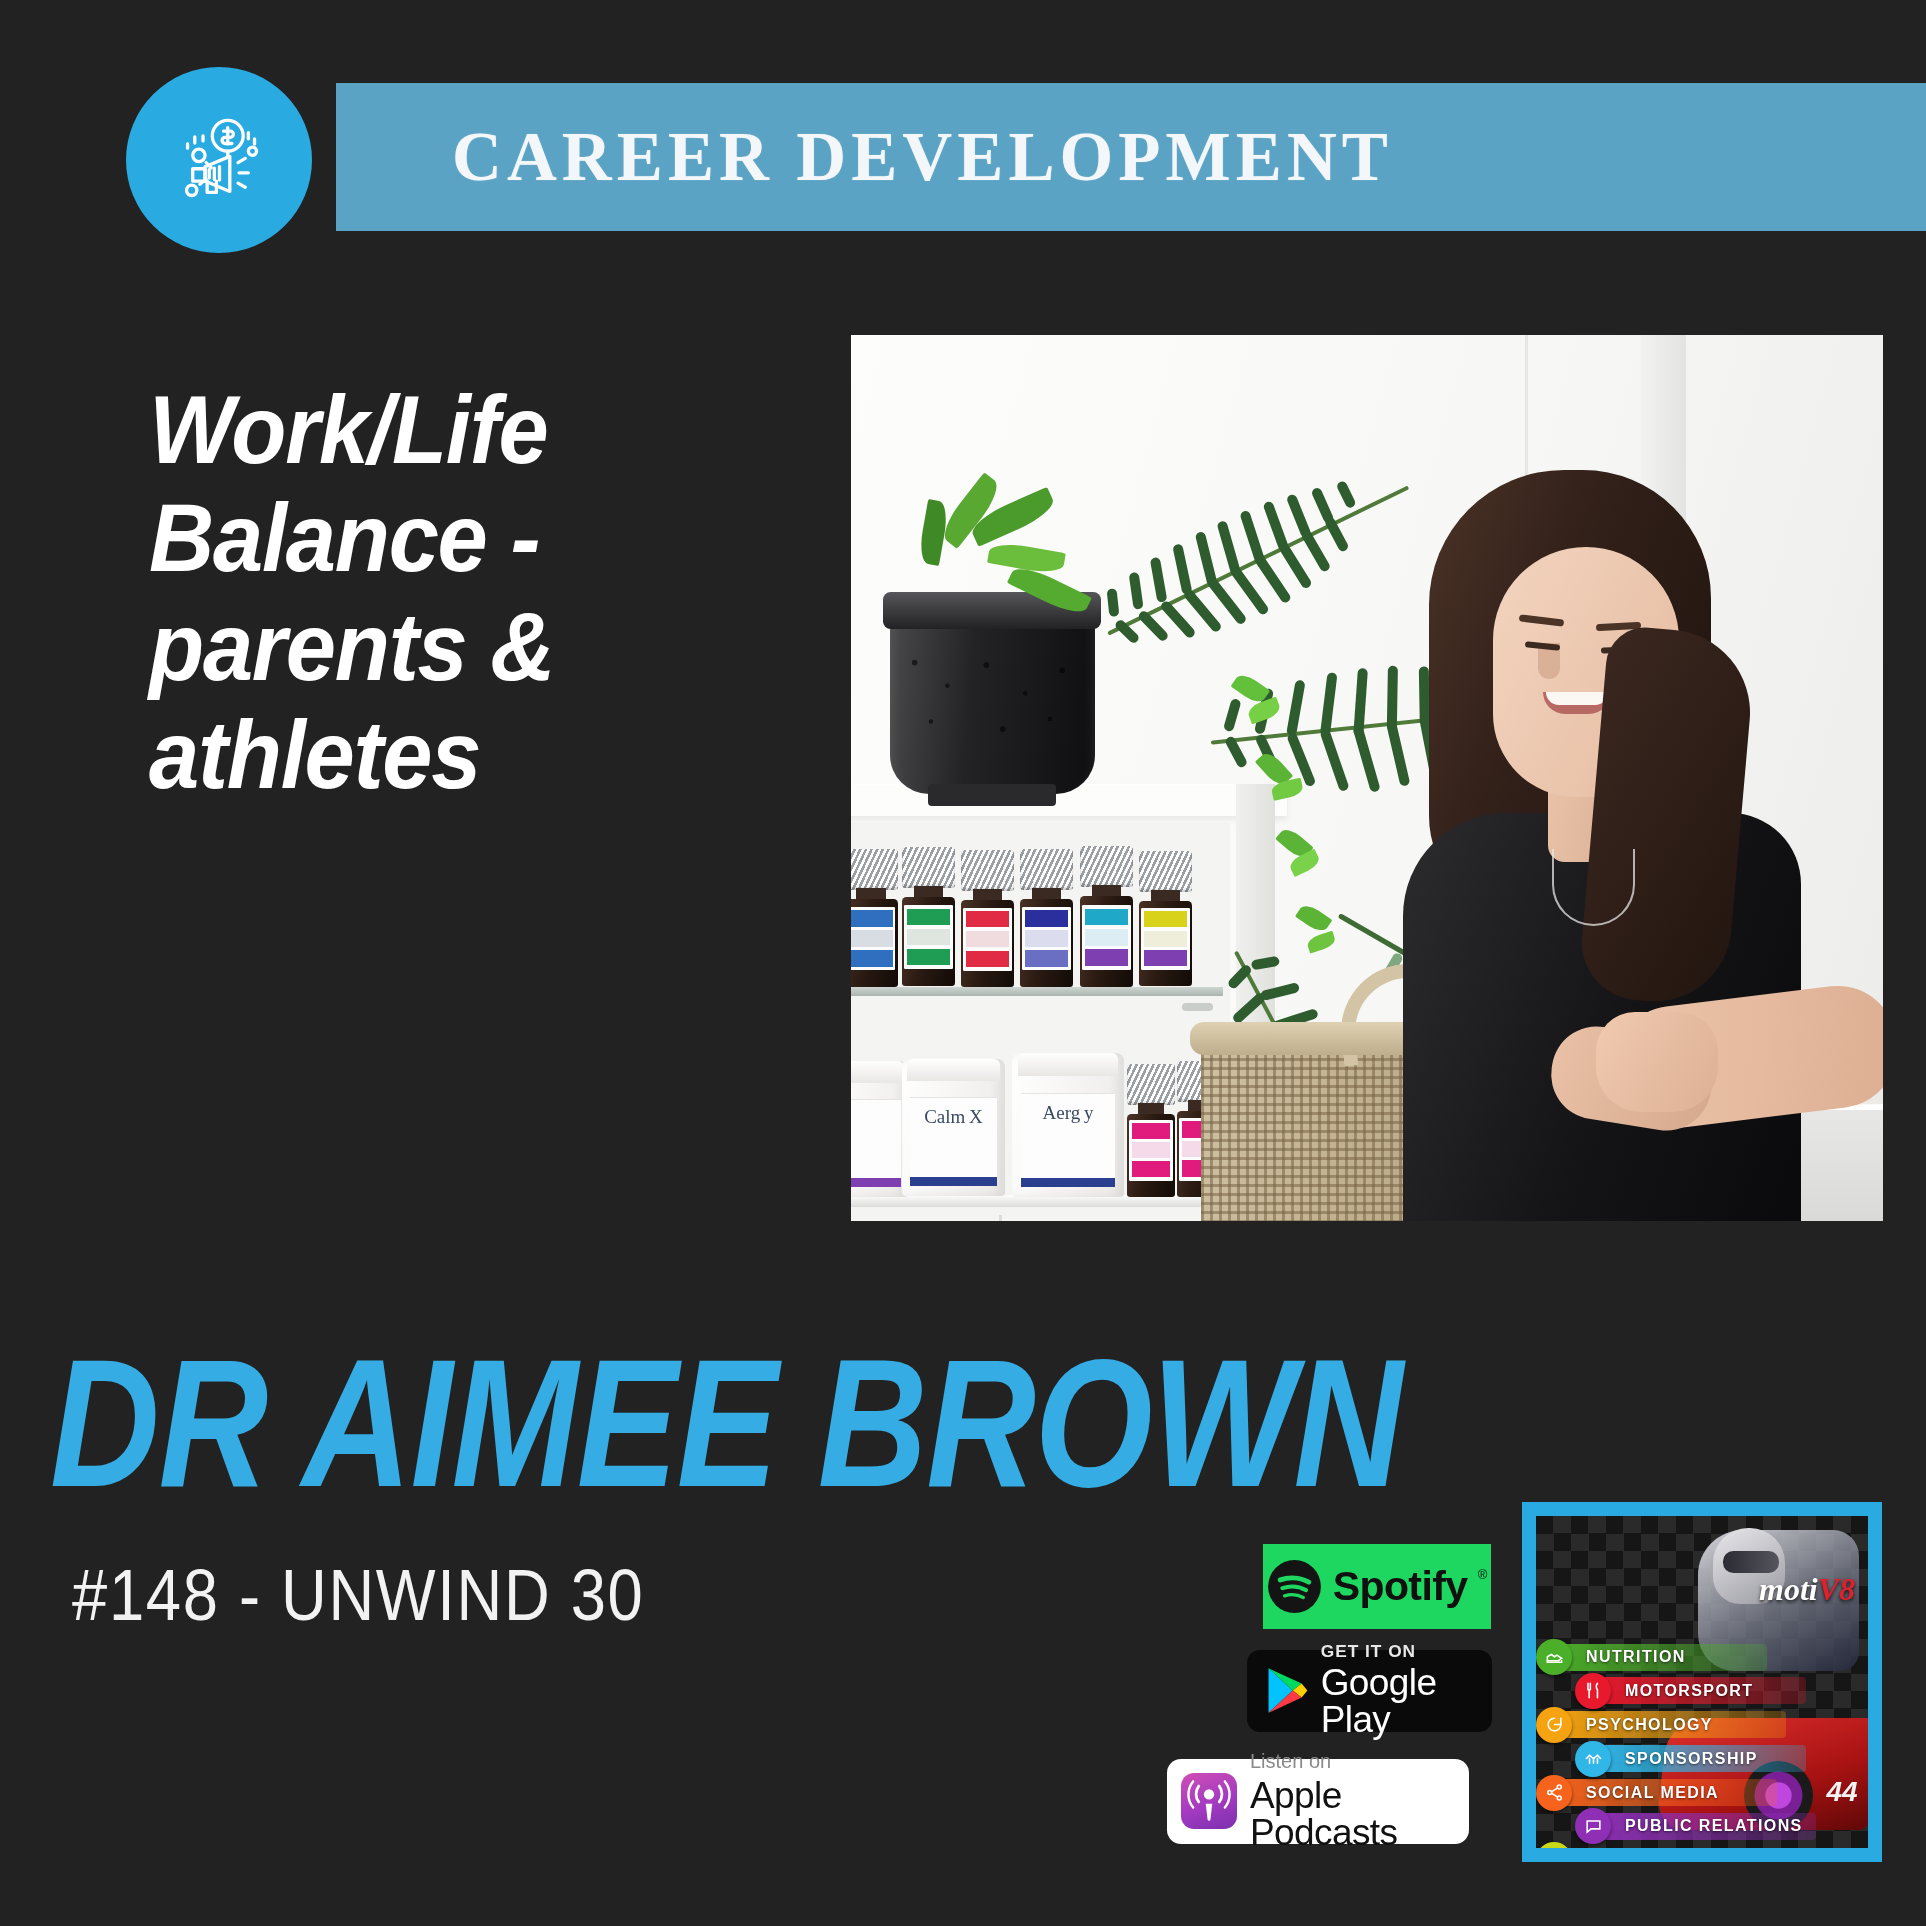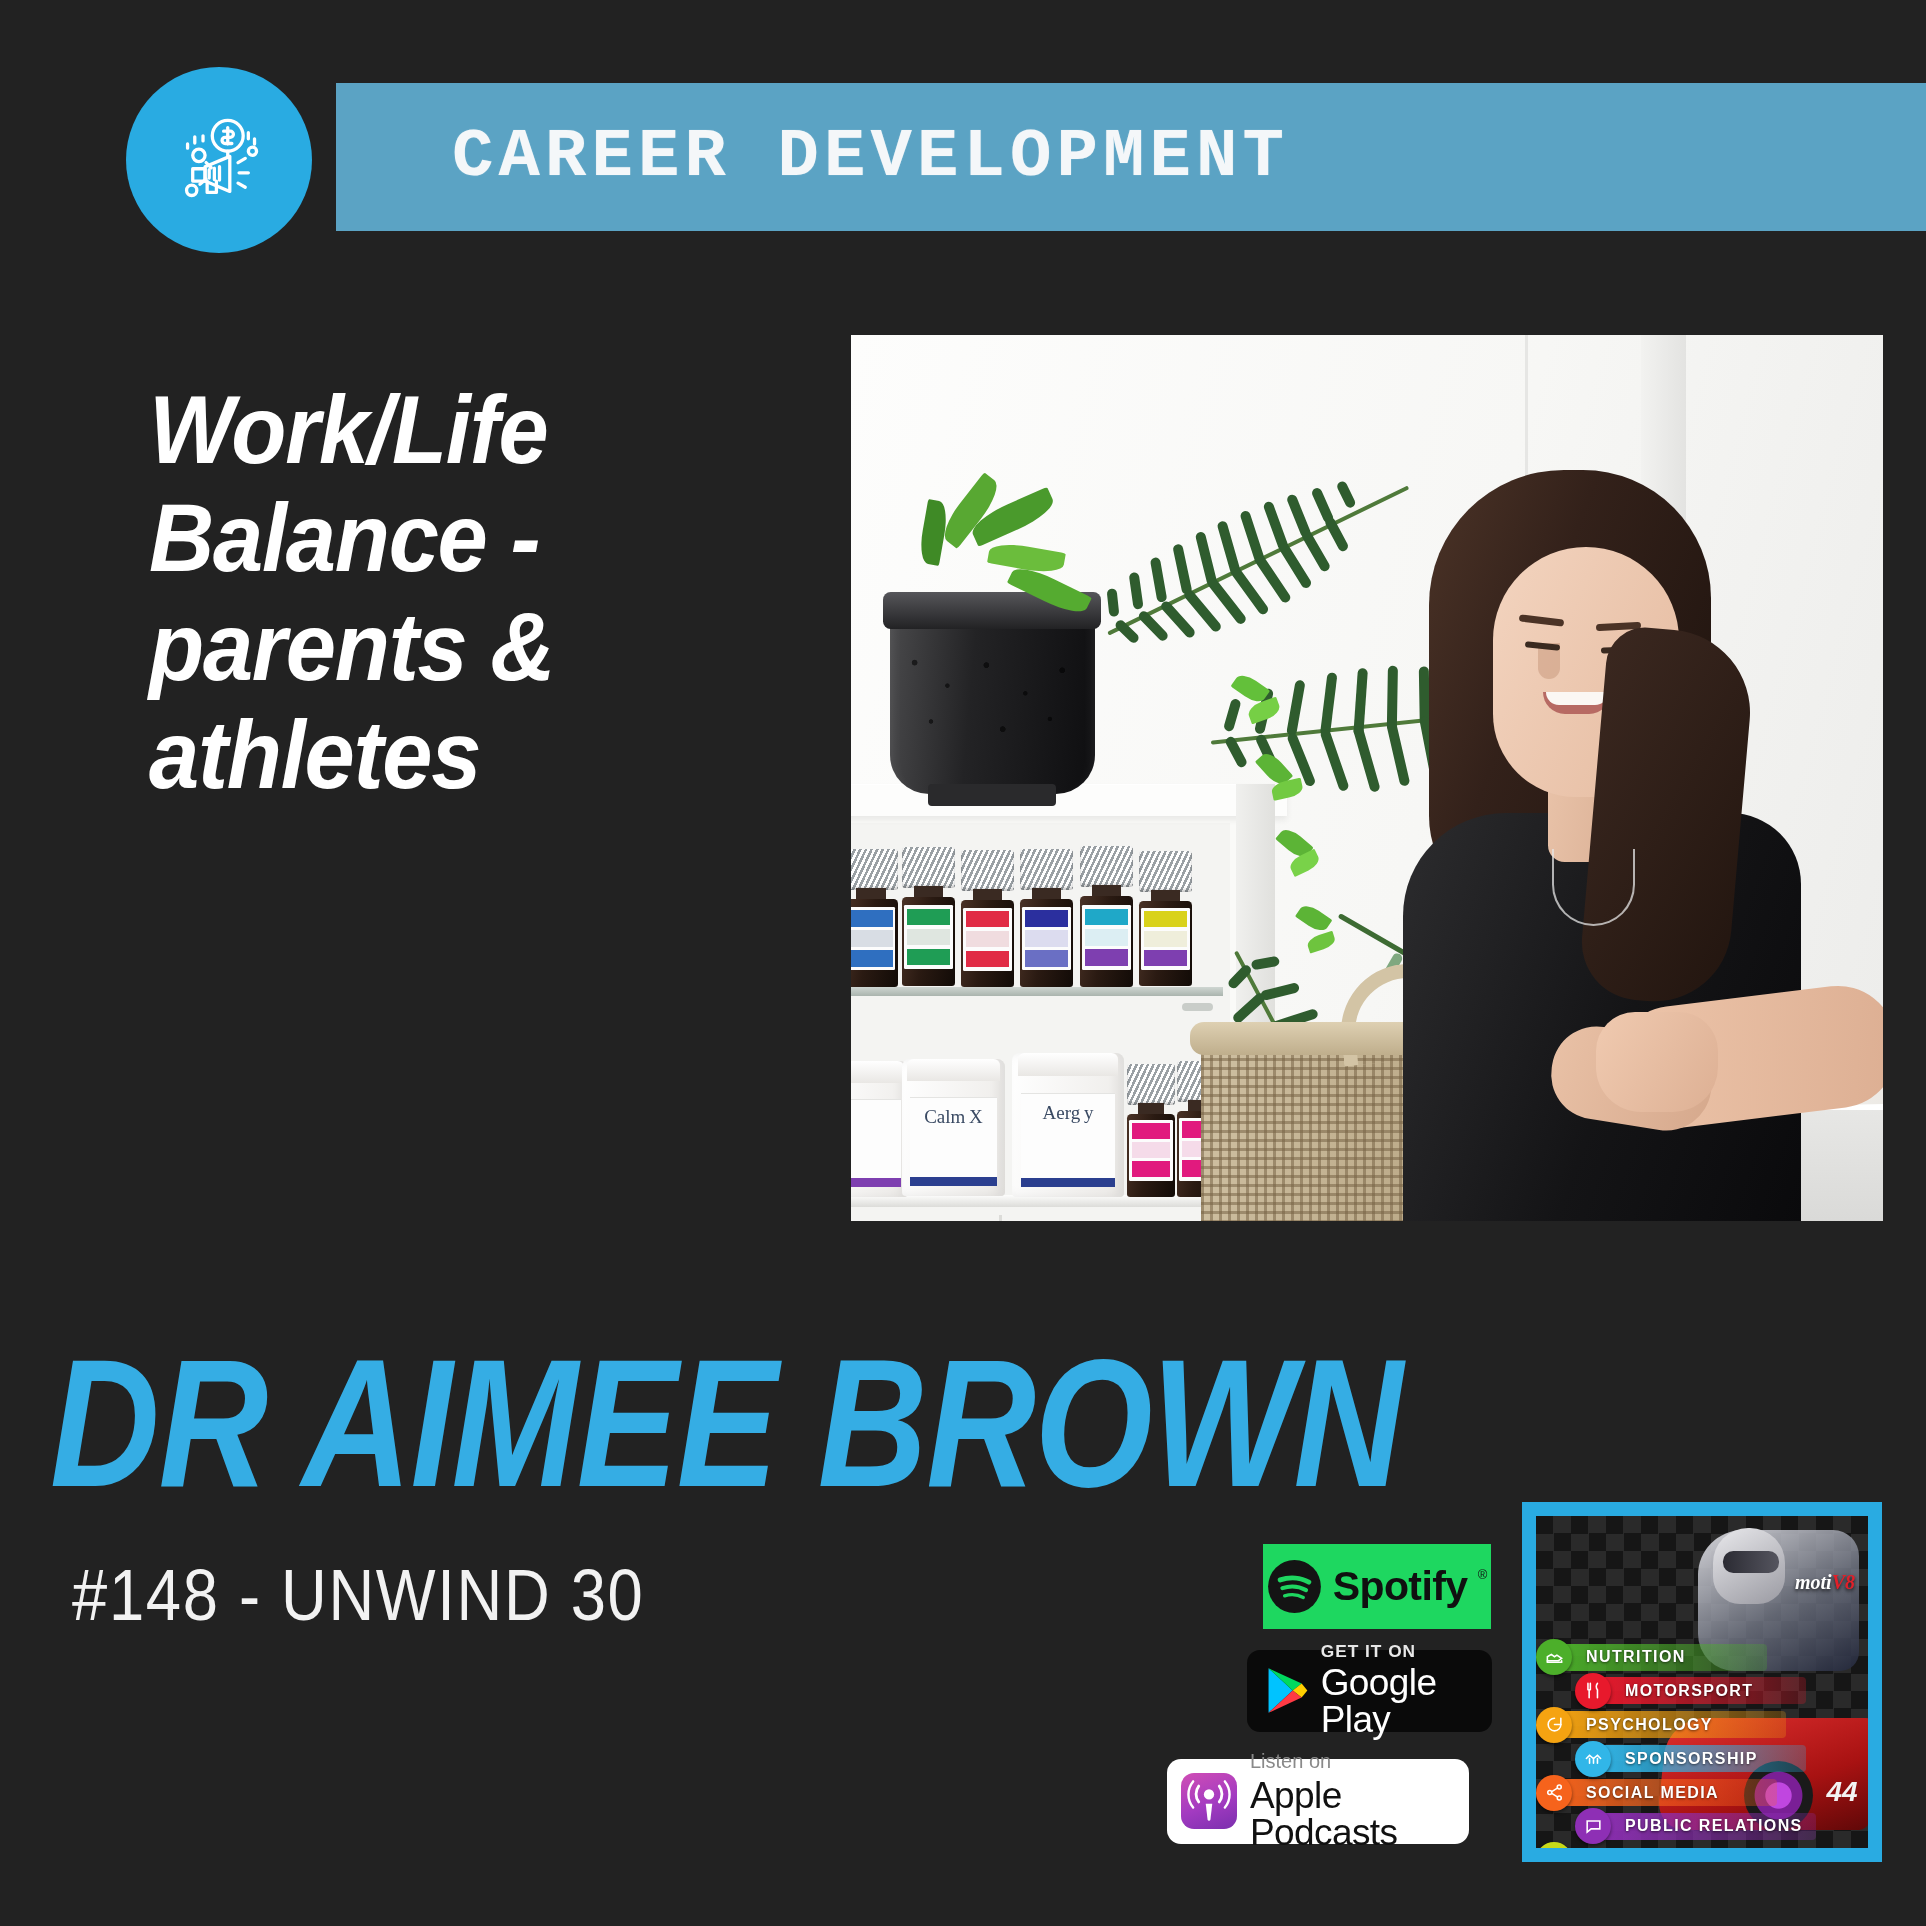--- a/index.html
+++ b/index.html
@@ -20,21 +20,21 @@
     position:absolute;left:336px;top:83px;width:1590px;height:148px;
     background:#5ba3c4;
     display:flex;align-items:center;
   }
   .cat-band-label{
     margin-left:116px;
     color:#f4f7f9;
     font-size:69px;
     font-weight:700;
     letter-spacing:5.1px;
-    font-family:Liberation Mono, monospace;
+    font-family:Liberation Serif, serif;
     white-space:nowrap;
     text-shadow:0 0 1.3px rgba(255,255,255,.35);
   }
   .cat-circle{
     position:absolute;left:126px;top:67px;width:186px;height:186px;
     border-radius:50%;
     background:#29abe2;
     display:flex;align-items:center;justify-content:center;
     z-index:5;
   }
@@ -273,21 +273,21 @@
   .sa-helmet{position:absolute;right:83px;top:11.6px;width:72px;height:76px;border-radius:35px 35px 27px 27px;
     background:linear-gradient(150deg,#e9e9ec,#9a9aa2);}
   .sa-visor{position:absolute;right:89px;top:35px;width:56px;height:22px;border-radius:10.3px;
     background:linear-gradient(90deg,#2b2b33,#55555f);}
   .sa-title{position:absolute;left:16.7px;top:14px;z-index:4;}
   .sa-title span{display:block;color:#ffffff;font-weight:700;font-style:italic;
     font-size:43px;line-height:.99;letter-spacing:-0.6px;
     font-family:"Liberation Sans",sans-serif;
     text-shadow:0 3.2px 5.8px rgba(0,0,0,.85);transform:scaleX(.96);transform-origin:left;}
   .sa-motiv8{position:absolute;right:13px;top:55px;z-index:5;
-    color:#ffffff;font-size:20px;font-weight:700;font-style:italic;
+    color:#ffffff;font-size:32px;font-weight:700;font-style:italic;
     font-family:"Liberation Serif",serif;text-shadow:0 1.9px 3.9px rgba(0,0,0,.8);}
   .sa-motiv8 b{color:#e0202a;}
   .sa-rows{position:absolute;left:0;top:126px;width:100%;z-index:6;}
   .sa-row{position:relative;height:30px;margin-bottom:3.9px;display:flex;align-items:center;}
   .sa-row .dot{width:36px;height:36px;border-radius:50%;flex:none;z-index:2;
     display:flex;align-items:center;justify-content:center;
     box-shadow:0 1.9px 3.9px rgba(0,0,0,.5);}
   .sa-row .dot svg{width:19px;height:19px;}
   .sa-row .bar{position:absolute;left:19px;height:27px;display:flex;align-items:center;
     padding-left:31px;border-radius:0 3.9px 3.9px 0;}

